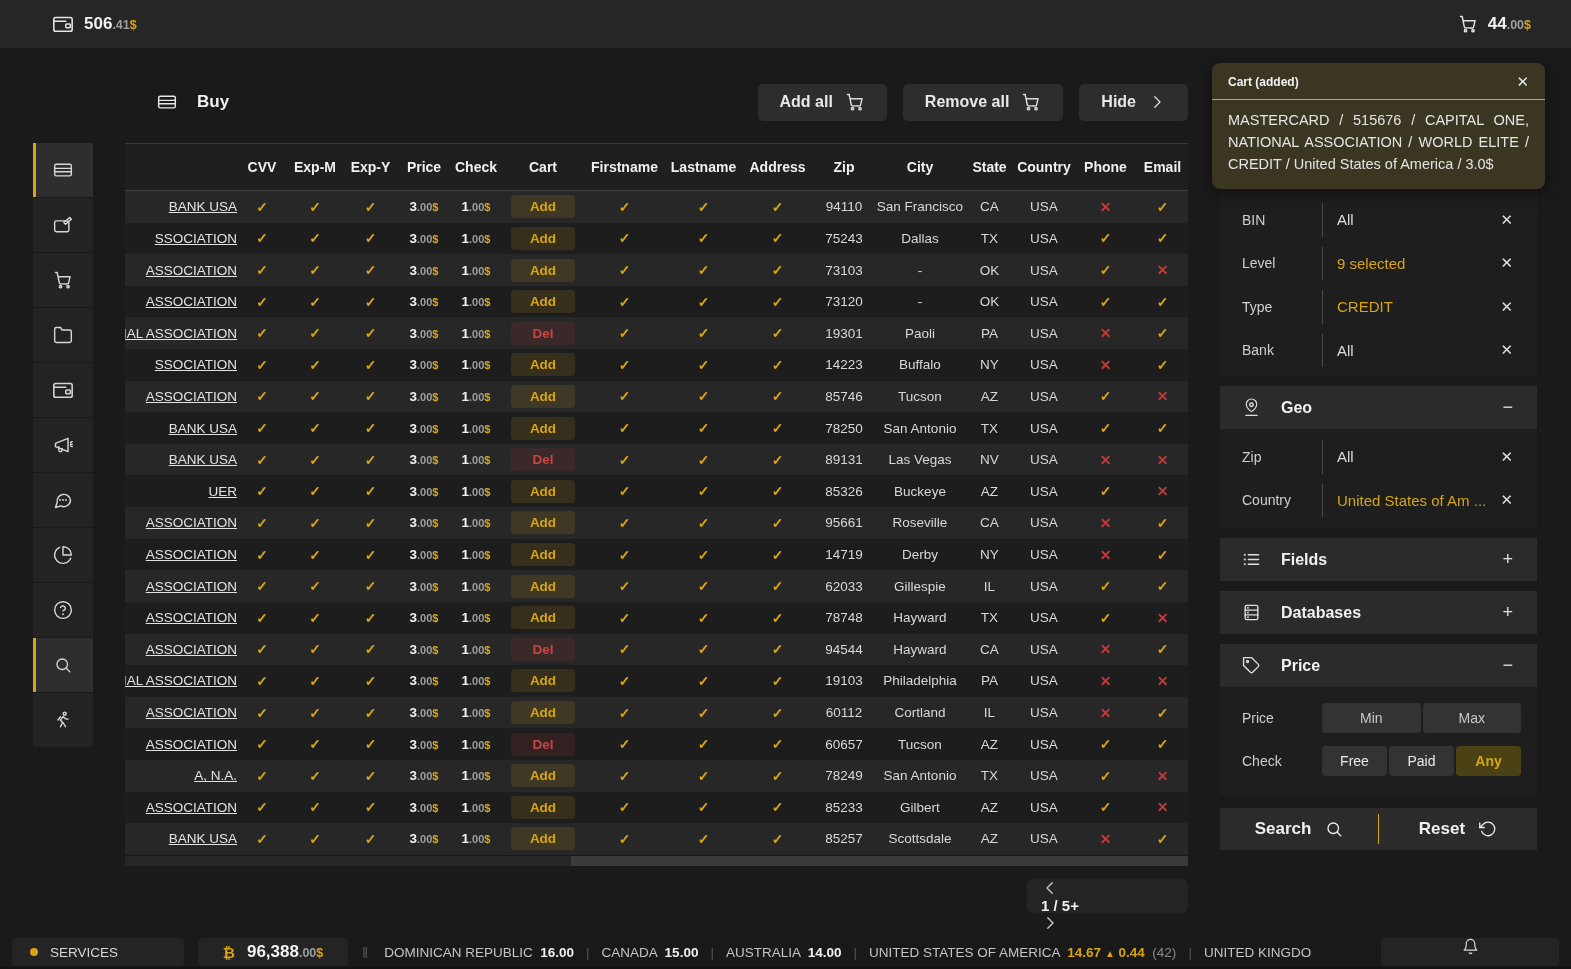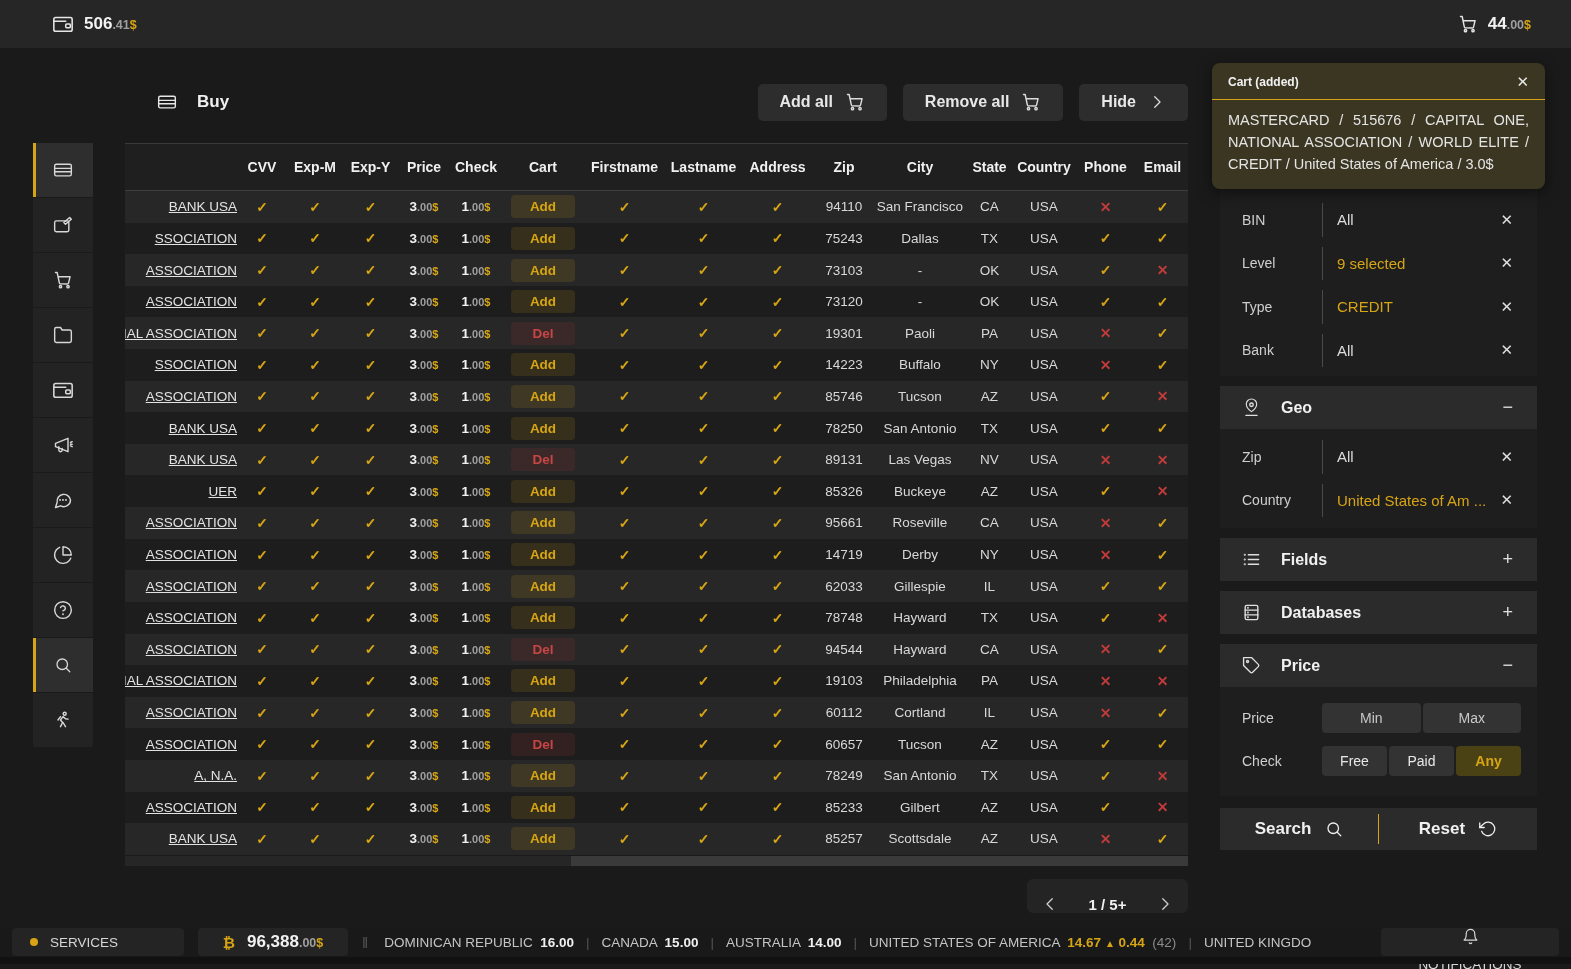--- a/index.html
+++ b/index.html
@@ -56,22 +56,22 @@
   .mark-n { color:#c23b3b; font-weight:bold; font-size:14px; }
   .cartbtn { width:64px; height:23px; border:none; border-radius:4px; font-family:inherit;
              font-weight:bold; font-size:13.5px; cursor:pointer; margin:0 auto; display:block; }
   .cartbtn.add { background:rgba(215,165,20,0.14); color:#d7a514; }
   .cartbtn.del { background:rgba(200,64,64,0.13); color:#c84545; }
   .hscroll { height:10px; background:#262626; margin-top:1px; position:relative; cursor:pointer; }
   .hscroll .thumb { position:absolute; left:42%; right:0; top:0; bottom:0; background:#3a3a3a; }
 
   
   .pagination { position:absolute; left:1027px; top:879px; width:161px; height:34px; background:#242424;
-                border-radius:6px; display:flex; align-items:flex-end; justify-content:space-between;
-                padding:0 14px; color:#ddd; }
+                border-radius:6px; display:flex; align-items:flex-start; justify-content:space-between;
+                padding:0 14px; color:#ddd;flex-direction:column; }
   .pagination .pglabel { font-weight:bold; font-size:15px; color:#f0f0f0; }
   .pgbtn { color:#cfcfcf; cursor:pointer; display:flex; }
 
   
   .panel { position:absolute; left:1220px; top:170px; width:317px; z-index:1; }
   .fblock { background:#1e1e1e; }
   .fblock.first { padding-top:28px; padding-bottom:4px; }
   .frow { display:flex; align-items:center; height:43.5px; padding:0 24px 0 22px; }
   .frow .flabel { width:80px; color:#cfcfcf; font-size:14px; }
   .frow .vline { width:1px; align-self:stretch; background:#4a4a4a; margin:5px 14px 5px 0; }
@@ -103,21 +103,21 @@
   
   .toast { position:absolute; left:1212px; top:63px; width:333px; background:#3a3622; border-radius:8px;
            z-index:10; box-shadow:0 4px 14px rgba(0,0,0,0.5); overflow:hidden; }
   .toast-head { display:flex; align-items:center; justify-content:space-between; padding:10px 16px 8px;
                 border-bottom:1px solid #d7a514; }
   .toast-title { font-weight:bold; font-size:12px; color:#f2f2f2; }
   .toast-x { color:#e8e8e8; cursor:pointer; font-size:15px; }
   .toast-body { padding:10px 16px 14px; font-size:14.5px; color:#e4e4e4; line-height:1.5; text-align:justify; }
 
   
-  .statusbar { position:absolute; left:0; bottom:12px; width:1571px; height:30px; display:flex;
+  .statusbar { position:absolute; left:0; bottom:2px; width:1571px; height:30px; display:flex;
                align-items:center; gap:14px; padding:0 12px; background:#191919; }
   .statusbar::after { content:""; position:absolute; left:0; right:0; bottom:-7px; height:7px; background:#111; }
   .sbox { background:#242424; border-radius:4px; height:28px; display:flex; align-items:center; gap:12px;
           padding:0 18px; color:#d6d6d6; font-size:13.5px; cursor:pointer; }
   .sbox.services { width:172px; }
   .sbox.btc { width:150px; justify-content:center; }
   .dot { width:8px; height:8px; border-radius:50%; background:#d7a514; }
   .btcsign { color:#d7a514; font-weight:bold; font-size:15px; }
   .dbldiv { color:#555; font-size:15px; letter-spacing:2px; }
   .ticker { flex:1; display:flex; align-items:center; gap:12px; overflow:hidden; white-space:nowrap;

